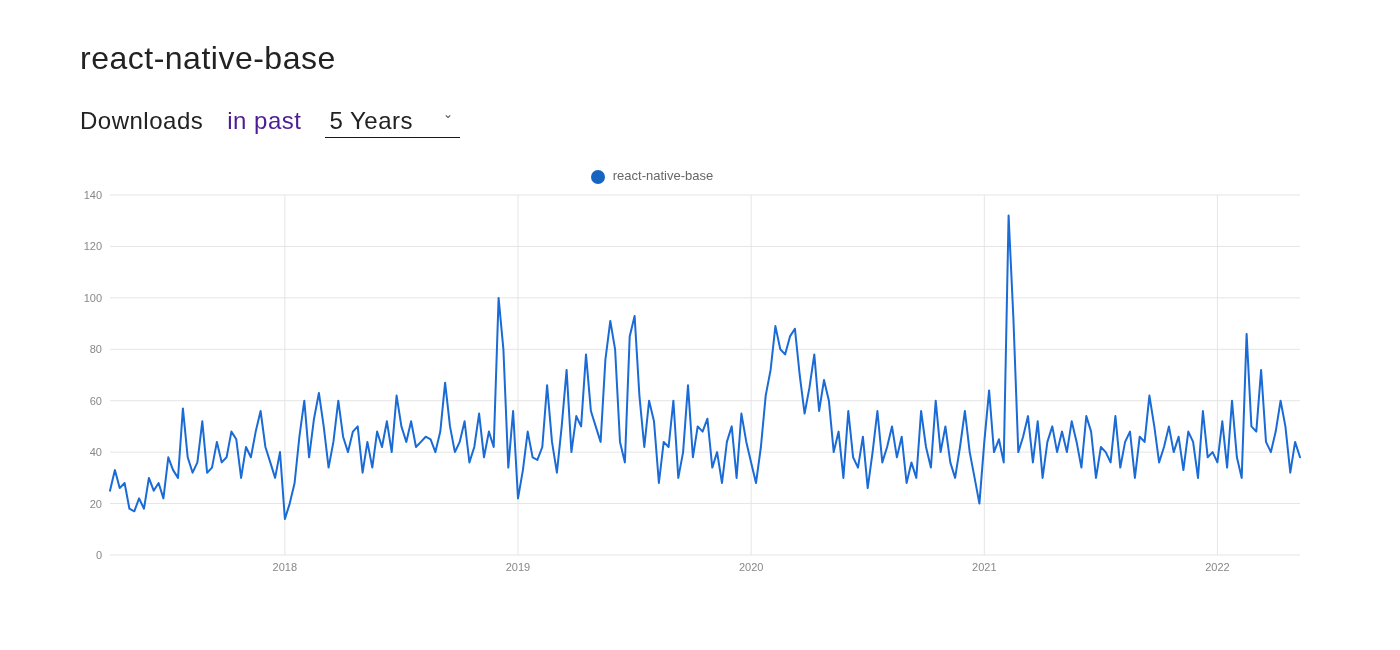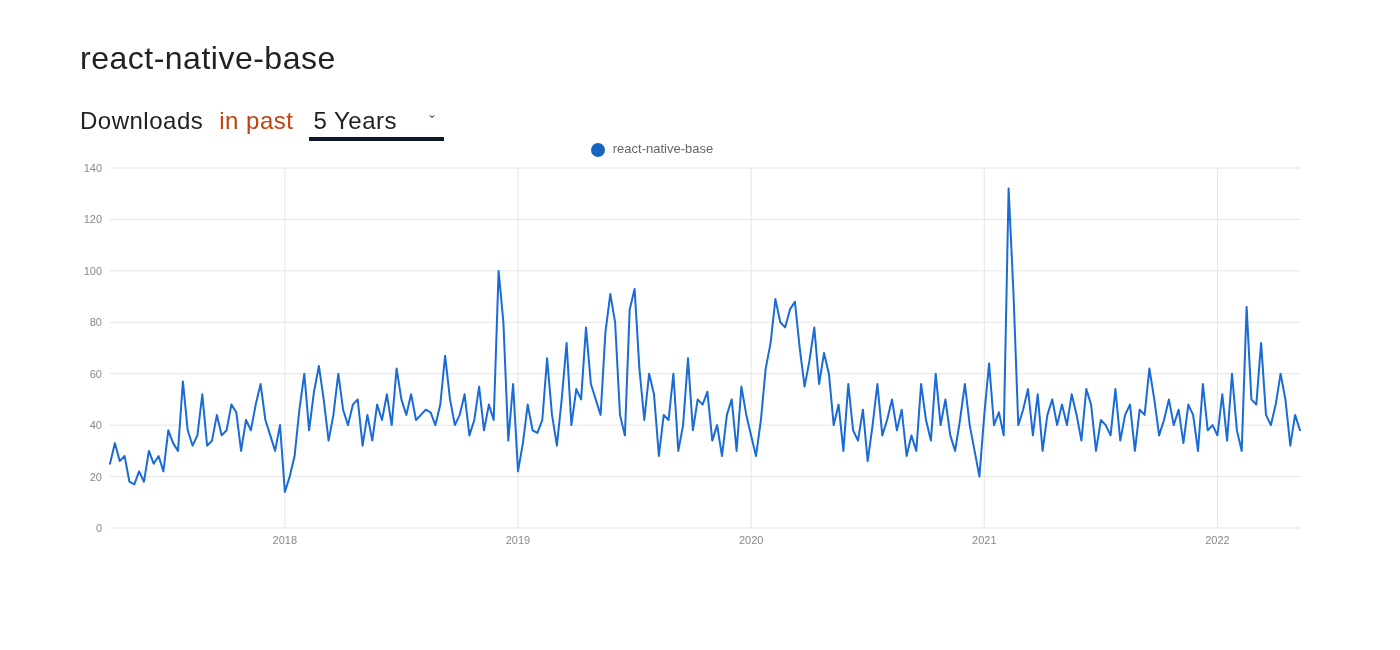--- a/index.html
+++ b/index.html
@@ -21,31 +21,32 @@
     font-weight: 400;
     letter-spacing: 0.5px;
     margin: 0 0 30px 0;
     color: #222;
   }
   .subline {
     font-size: 24px;
     font-weight: 300;
     letter-spacing: 0.5px;
     color: #222;
+    margin-bottom: 30px;
     display: flex;
     align-items: baseline;
-    gap: 16px;
+    gap: 24px;
   }
   .subline .dim {
-    color: #c2410c;
+    color: #4c1d95;
   }
   .range-select {
     display: inline-flex;
     gap: 30px;
-    border-bottom: 4px solid #0f172a;
+    border-bottom: 1px solid #0f172a;
     padding: 0 6px 2px 4px;
     font-size: 24px;
     font-weight: 300;
     cursor: pointer;
     position: relative;
   }
   .range-select .chev {
     font-size: 12px;
     color: #555;
   }

